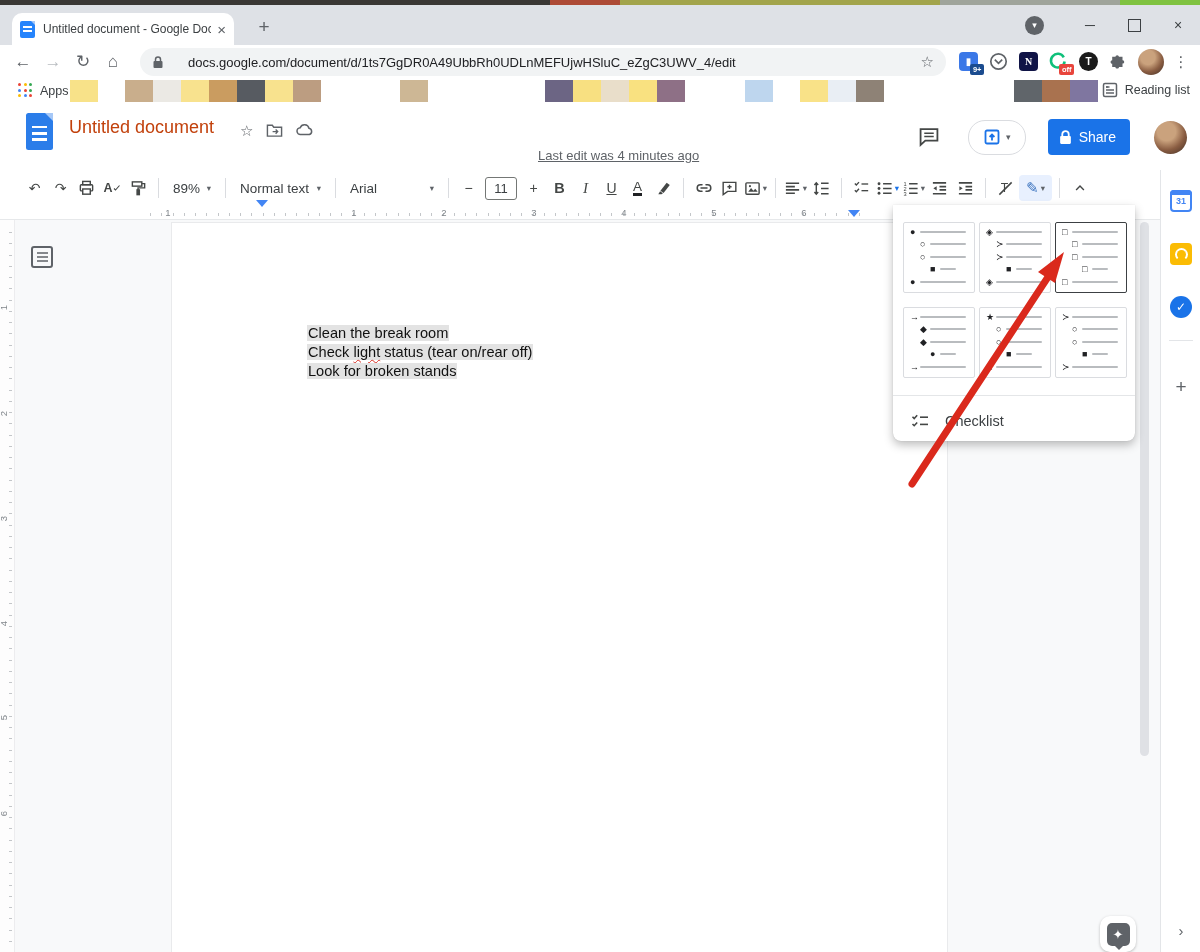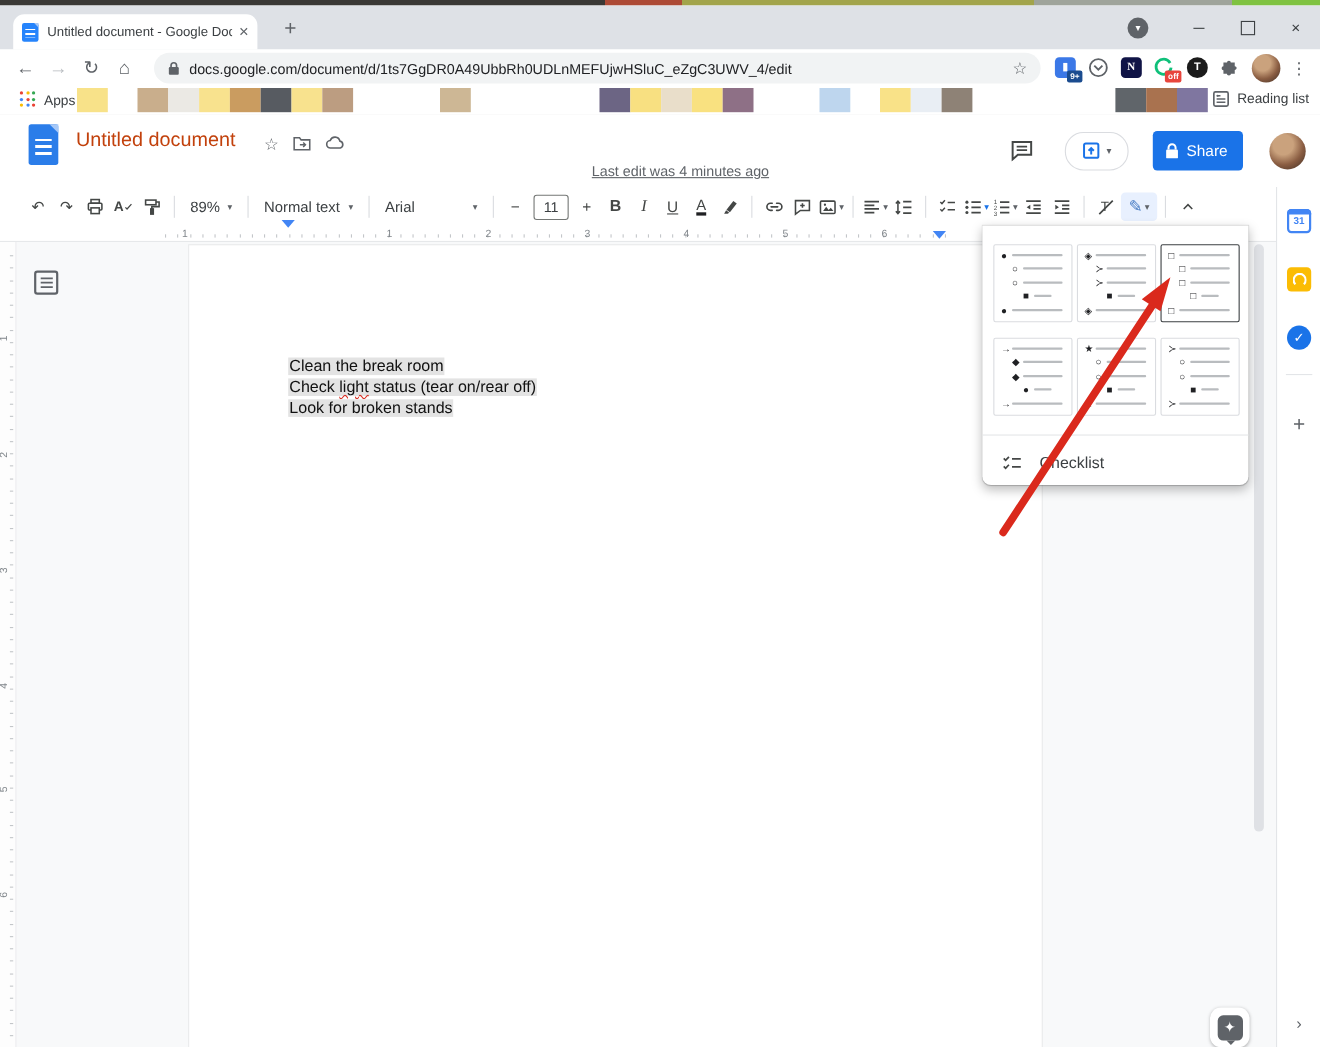--- a/index.html
+++ b/index.html
@@ -26,21 +26,21 @@
   .update-badge{width:19px;height:19px;background:#5f6368;border-radius:50%;color:#fff;font-size:9px;
        display:flex;align-items:center;justify-content:center;margin-right:24px;}
   .wc{width:44px;height:40px;display:flex;align-items:center;justify-content:center;color:#3c4043;font-size:14px;}
   .wc .maxbox{width:11px;height:11px;border:1.4px solid #3c4043;}
   
   .address-bar{position:absolute;left:0;top:45px;width:1200px;height:33px;background:#fff;display:flex;align-items:center;}
   .nav-ic{width:30px;height:28px;display:flex;align-items:center;justify-content:center;color:#5f6368;font-size:17px;flex:none;}
   .nav-ic.dis{color:#b8bcc0;}
   .url-pill{position:absolute;left:140px;top:3px;width:806px;height:28px;background:#f1f3f4;border-radius:14px;
        display:flex;align-items:center;padding:0 12px;box-sizing:border-box;}
-  .url-text{font-size:13px;color:#202124;margin-left:8px;flex:1;white-space:nowrap;overflow:hidden;}
+  .url-text{font-size:13px;color:#202124;margin-left:24px;flex:1;white-space:nowrap;overflow:hidden;}
   .url-star{color:#5f6368;font-size:15px;flex:none;}
   .ext-row{position:absolute;left:958px;top:0;height:33px;display:flex;align-items:center;gap:9px;}
   .ext{position:relative;width:21px;height:21px;display:flex;align-items:center;justify-content:center;flex:none;}
   .ext .sq{width:19px;height:19px;border-radius:4px;display:flex;align-items:center;justify-content:center;
        color:#fff;font-size:10px;font-weight:700;}
   .badge{position:absolute;right:-5px;bottom:-3px;background:#1b4c8f;color:#fff;font-size:7.5px;font-weight:700;
        padding:1px 2.5px;border-radius:2px;}
   .badge.red{background:#e8453c;}
   .avatar{width:26px;height:26px;border-radius:50%;
        background:radial-gradient(circle at 38% 32%,#caa27d 0 30%,#8a5d42 60%,#3a2a22 100%);flex:none;}
@@ -107,21 +107,21 @@
   
   .canvas{position:absolute;left:0;top:220px;width:1160px;height:732px;background:#f8f9fa;}
   .ruler-v{position:absolute;left:0;top:0;width:14px;height:732px;background:#fdfdfd;border-right:1px solid #ececee;}
   .vtick{position:absolute;left:9px;width:3px;height:1px;background:#c3c6c9;}
   .vnum{position:absolute;left:1px;font-size:9.5px;color:#80868b;transform:rotate(-90deg);}
   .outline-toggle{position:absolute;left:31px;top:26px;width:22px;height:22px;border:2px solid #5f6368;
        border-radius:3px;box-sizing:border-box;display:flex;align-items:center;justify-content:center;color:#5f6368;}
   .page{position:absolute;left:172px;top:3px;width:775px;height:729px;background:#fff;
        box-shadow:0 0 0 1px #e9eaec;}
   .doc-text{position:absolute;left:262px;top:104px;font-size:14.6px;line-height:19.2px;color:#111;}
-  .doc-line span.hl{background:var(--sel);padding:0 1px;}
+  .doc-line span.hl{background:var(--sel);padding:0 1px;margin-left:45px;}
   .misspell{text-decoration:underline wavy #d93025 1px;text-underline-offset:2px;}
   .explore-btn{position:absolute;left:1100px;top:696px;width:36px;height:36px;background:#fff;border-radius:10px;
        box-shadow:0 1px 3px rgba(0,0,0,.25);display:flex;align-items:center;justify-content:center;}
   .explore-inner{width:23px;height:23px;background:#5f6368;border-radius:5px;color:#fff;font-size:13px;
        display:flex;align-items:center;justify-content:center;position:relative;}
   .explore-inner::after{content:"";position:absolute;bottom:-4px;left:8px;border-style:solid;border-width:4px 4px 0 4px;
        border-color:#5f6368 transparent transparent transparent;}
   .scrollbar-v{position:absolute;left:1140px;top:2px;width:9px;height:534px;background:#dfe1e5;border-radius:5px;}
   
   .side-panel{position:absolute;left:1160px;top:170px;width:40px;height:782px;background:#fff;border-left:1px solid #e3e5e8;}

